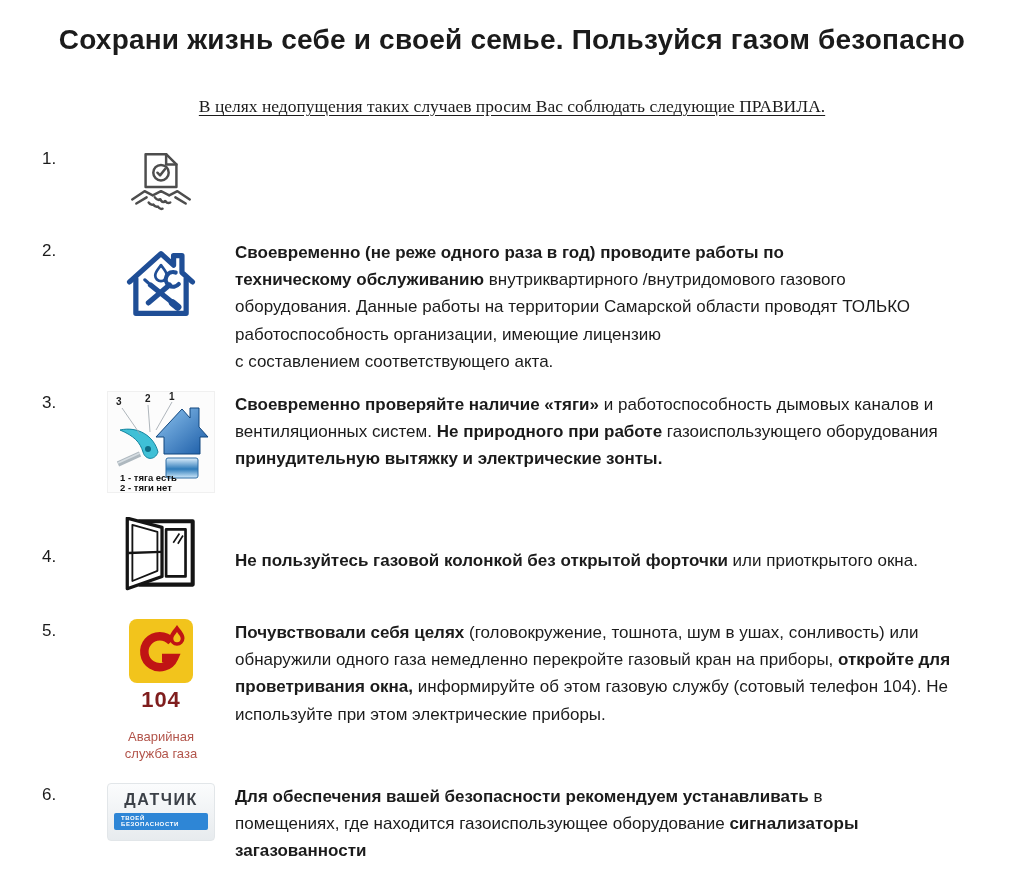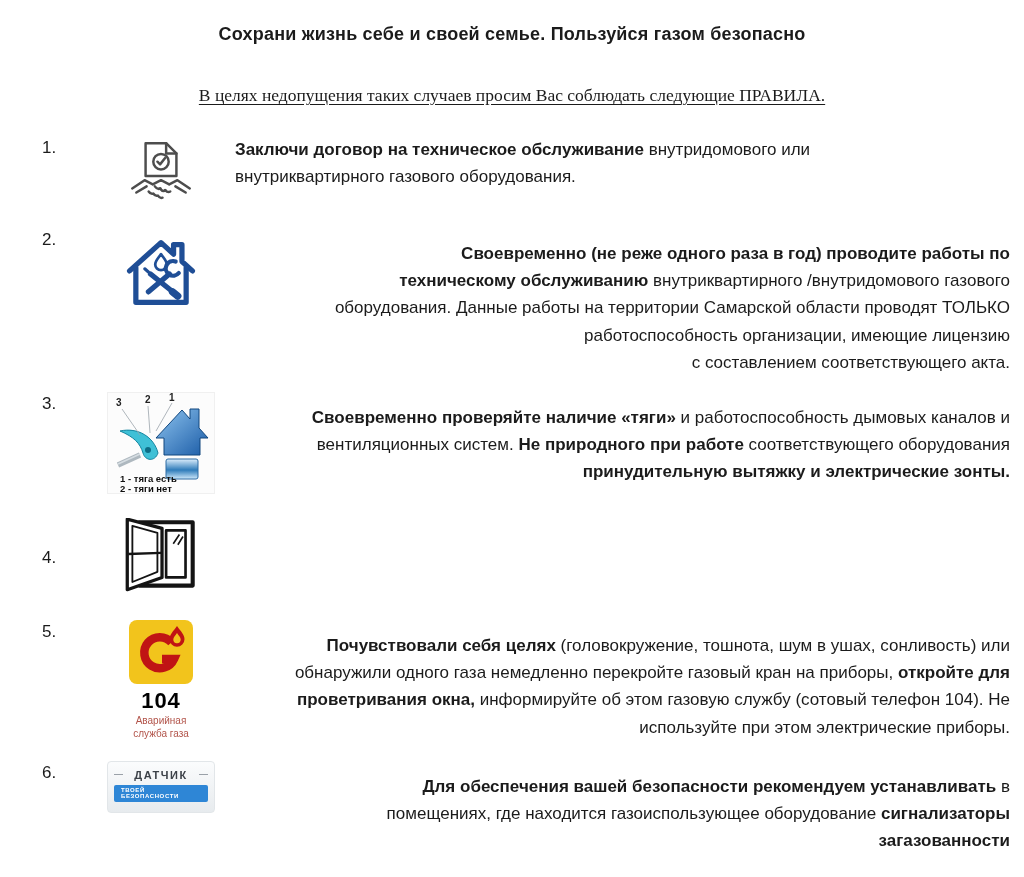--- a/index.html
+++ b/index.html
@@ -5,65 +5,65 @@
   html,body { margin:0; padding:0; }
   body {
     width:1024px; height:877px; overflow:hidden;
     background:#ffffff; color:#1b1b1b;
     font-family:"Liberation Sans", sans-serif;
   }
   .page { width:1024px; height:877px; position:relative; }
 
   .title {
     margin:24px 40px 3px; text-align:center;
-    font-size:18px; font-weight:700; letter-spacing:.2px;
+    font-size:28px; font-weight:700; letter-spacing:.2px;
   }
   .intro {
     margin:30px 46px 0 48px; font-size:17px; line-height:1.5;
     white-space:pre-line;
   }
   .rules-heading {
     margin:40px 20px 0; text-align:center; font-size:17.5px;
     text-decoration:underline; text-underline-offset:3px;font-family:Liberation Serif, serif;
   }
 
   .rules { margin-top:30px; }
   .rule {
     display:grid; grid-template-columns:45px 148px 1fr;
     padding:0 14px 0 42px; align-items:start;
   }
   .num { font-size:17px; padding-top:2px; }
   .icon-cell { display:flex; justify-content:center; align-items:flex-start; }
   .rtext { margin:0; font-size:17px; line-height:1.6; white-space:pre-line; }
   .rtext b { font-weight:700; }
-  .center { text-align:right;margin-top:12px; }
+  .center { text-align:left; }
   .rule-1 { margin-bottom:18px; }
   .rule-2 { margin-bottom:16px; }
   .rule-3 { margin-bottom:24px; }
   .rule-4 { margin-bottom:22px; }
   .rule-5 { margin-bottom:20px; }
   .rule-4 .num, .rule-4 .rtext { padding-top:30px; }
 
   svg { display:block; }
 
   
   .draft-box { width:106px; height:100px; background:#fcfcfc; border:1px solid #f0f0f0; overflow:hidden; }
 
   
   .g104 { width:88px; text-align:center; }
   .g104-box { width:64px; height:64px; margin:0 auto; background:#f2c41c; border-radius:8px;
               display:flex; align-items:center; justify-content:center; }
-  .g104-num { color:#000000; font-weight:700; font-size:22px; letter-spacing:1px; margin-top:4px; }
-  .g104-label { color:#b2544a; font-size:10px; line-height:1.3; margin-top:0; }
+  .g104-num { color:#7f1d1d; font-weight:700; font-size:22px; letter-spacing:1px; margin-top:4px; }
+  .g104-label { color:#b2544a; font-size:13px; line-height:1.3; margin-top:16px; }
 
   
   .detector { width:108px; background:linear-gradient(180deg,#fbfcfd,#e7ebee);
               border:1px solid #e2e6e9; border-radius:4px; padding:7px 6px 10px; box-sizing:border-box; }
   .det-title { display:flex; align-items:center; justify-content:center; gap:11px;
-               font-size:11px; font-weight:700; color:#3c4148; letter-spacing:1.5px; }
+               font-size:16px; font-weight:700; color:#3c4148; letter-spacing:1.5px; }
   .dash { width:9px; height:1px; background:#9aa1a8; display:inline-block; }
   .det-sub { margin:4px auto 0; width:fit-content; background:#2e86d6; color:#fff;
              font-size:6px; font-weight:700; letter-spacing:.6px; padding:2.5px 7px; border-radius:2px; }
 </style>
 </head>
 <body>
 
 <div class="page">
 
   <h1 class="title">Сохрани жизнь себе и своей семье. Пользуйся газом безопасно</h1>
@@ -85,22 +85,20 @@
           <path d="M64 51 L52 43 L44 47"></path>
           <path d="M28 47 L36 43 L44 47"></path>
           <path d="M30 49 q2.5 3.5 5.5 2"></path>
           <path d="M35 51 q2.5 3.5 5.5 2"></path>
           <path d="M40 52.5 q2.5 3 5 1.5"></path>
           <path d="M12 55 L22 49"></path>
           <path d="M60 55 L50 49"></path>
           <path d="M24 54 q2 3 4.5 2 q2 3 4.5 2 q2 3 4.5 2"></path>
         </svg>
       </div>
-      <p class="rtext left"><b>Заключи договор на техническое обслуживание</b><span> внутридомового или
-внутриквартирного газового оборудования.</span></p>
     </div>
 
     <div class="rule rule-2">
       <div class="num">2.</div>
       <div class="icon-cell">
         <svg width="88" height="90" viewBox="0 0 84 84" fill="none" stroke="#1f4e96" stroke-width="5" stroke-linecap="round" stroke-linejoin="round">
           <path d="M12 40 L42 13 L54 24 V15 H62 V31 L72 40"></path>
           <path d="M18 37 V70 H66 V37"></path>
           <path d="M42 24 c3 4.2 5.5 6.6 5.5 9.8 a5.5 5.5 0 1 1 -11 0 c0 -3.2 2.5 -5.6 5.5 -9.8 Z" stroke-width="2.6"></path>
           <path d="M30 60 L50 43"></path>
@@ -144,36 +142,37 @@
             <line x1="64" y1="10" x2="48" y2="38" stroke="#9aa3ab" stroke-width="0.8"></line>
             <text x="8" y="13" font-size="10" font-weight="bold" fill="#222">3</text>
             <text x="37" y="10" font-size="10" font-weight="bold" fill="#222">2</text>
             <text x="61" y="8" font-size="10" font-weight="bold" fill="#222">1</text>
             <text x="12" y="89" font-size="9.5" font-weight="bold" fill="#101010">1 - тяга есть</text>
             <text x="12" y="99" font-size="9.5" font-weight="bold" fill="#101010">2 - тяги нет</text>
           </svg>
         </div>
       </div>
       <p class="rtext center"><b>Своевременно проверяйте наличие «тяги»</b><span> и работоспособность дымовых каналов и
-вентиляционных систем. </span><b>Не природного при работе</b><span> соответствующего оборудования
+вентиляционных систем. </span><b>Не природного при работе</b><span> газоиспользующего оборудования
 </span><b>принудительную вытяжку и электрические зонты.</b></p>
     </div>
 
     <div class="rule rule-4">
       <div class="num">4.</div>
       <div class="icon-cell">
         <svg width="92" height="80" viewBox="0 0 90 78" fill="none" stroke="#141414" stroke-linejoin="round">
           <rect x="24" y="4" width="52" height="62" stroke-width="4"></rect>
           <rect x="50" y="12" width="19" height="46" stroke-width="2.6"></rect>
           <path d="M63 16 l-6 9 M66.5 18 l-5 8" stroke-width="1.6"></path>
           <polygon points="12,1 46,10 46,58 12,70" stroke-width="3.2" fill="#ffffff"></polygon>
           <polygon points="17,7.5 41.5,14.5 41.5,52.5 17,62.5" stroke-width="1.8"></polygon>
           <path d="M13 35 L45 34" stroke-width="2.4"></path>
         </svg>
       </div>
+      <p class="rtext left"><b>Не пользуйтесь газовой колонкой без открытой форточки</b><span> или приоткрытого окна.</span></p>
     </div>
 
     <div class="rule rule-5">
       <div class="num">5.</div>
       <div class="icon-cell">
         <div class="g104">
           <div class="g104-box">
             <svg width="56" height="56" viewBox="0 0 56 56">
               <path d="M38.5 18.5 A15.5 15.5 0 1 0 41 35 L29 35" fill="none" stroke="#c01414" stroke-width="8.5"></path>
               <path d="M44 2 c3.8 5.5 7.5 8.5 7.5 13.2 a7.5 7.5 0 1 1 -15 0 C36.5 10.5 40.2 7.5 44 2 Z" fill="#c01414"></path>

